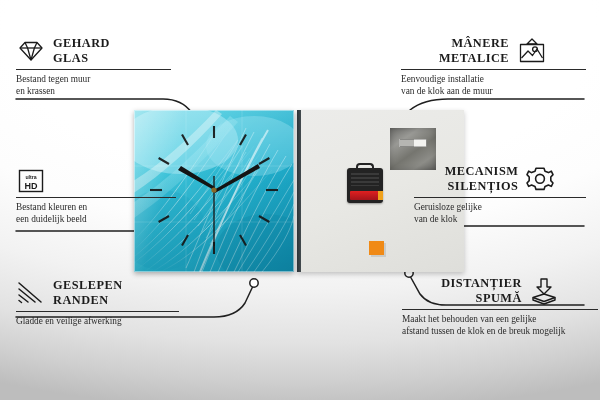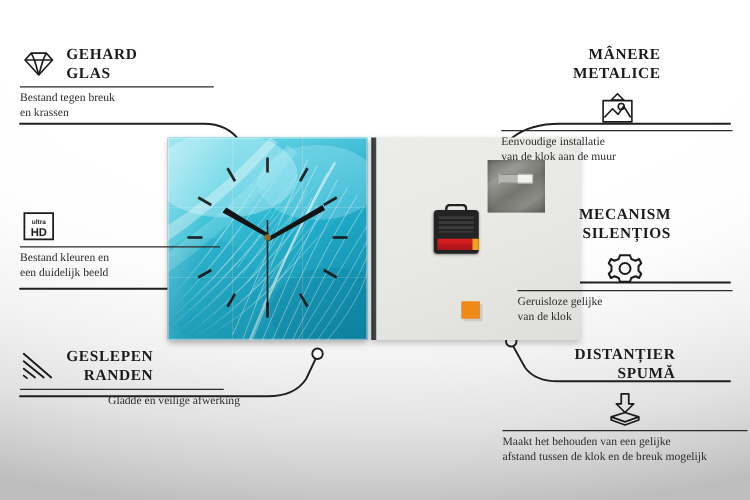--- a/index.html
+++ b/index.html
@@ -11,41 +11,41 @@
   #stage{
     position:relative;width:600px;height:400px;overflow:hidden;
     background:
       radial-gradient(130% 95% at 50% 8%, #ffffff 0%, #ffffff 38%, #fdfdfd 52%, #f2f2f2 68%, #e2e2e2 82%, #cfcfcf 92%, #bdbdbd 100%);
   }
   
   #wires{position:absolute;left:0;top:0;width:600px;height:400px;}
   
   .feat{position:absolute;}
   .feat .hdr{display:flex;align-items:center;gap:7px;}
-  .feat.right .hdr{justify-content:center;flex-direction:column;}
+  .feat.right .hdr{justify-content:center;}
   .feat .ttl{
     font-family:"Liberation Serif", serif;
     font-size:12.3px;font-weight:700;color:#1b1b1b;
     letter-spacing:.5px;line-height:15px;text-transform:uppercase;
     white-space:pre-line;
   }
   .feat.right .ttl{text-align:right;}
   .feat .rule{height:1px;background:#2a2a2a;margin:3px 0 4px 0;}
   .feat .sub{
     font-family:"Liberation Serif", serif;
     font-size:9.3px;color:#2b2b2b;line-height:11.6px;white-space:pre-line;
   }
   .feat.right .sub{text-align:left;}
   .icon{flex:0 0 auto;display:block;}
   
   #f-glass{left:16px;top:36px;width:170px;}
   #f-glass .rule{width:155px;}
   #f-print{left:16px;top:168px;width:175px;}
   #f-print .rule{width:160px;}
-  #f-edge{left:16px;top:278px;width:176px;text-align:right;}
+  #f-edge{left:16px;top:278px;width:176px;}
   #f-edge .rule{width:163px;}
   #f-hands{right:14px;top:36px;width:185px;}
   #f-hands .rule{width:185px;margin-left:auto;}
   #f-mech{right:14px;top:164px;width:172px;}
   #f-mech .rule{width:172px;margin-left:auto;}
   #f-spacer{right:2px;top:276px;width:196px;}
   #f-spacer .rule{width:196px;margin-left:auto;}
 
   
   #product{position:absolute;left:134px;top:110px;width:330px;height:162px;}
@@ -264,21 +264,21 @@
           <path d="M4,9 L9,3.5 L21,3.5 L26,9 L15,21 Z"></path>
           <path d="M4,9 L26,9"></path>
             <path d="M9,3.5 L11.6,9 L15,21"></path>
             <path d="M21,3.5 L18.4,9 L15,21"></path>
         </g>
       </svg>
       <div class="ttl">GEHARD
 GLAS</div>
     </div>
     <div class="rule"></div>
-    <div class="sub">Bestand tegen breuk
+    <div class="sub">Bestand tegen muur
 en krassen</div>
   </div>
 
   <div class="feat left" id="f-print">
     <div class="hdr">
       <svg class="icon" width="30" height="26" viewBox="0 0 30 26">
         <rect x="3.5" y="2.5" width="23" height="21" fill="none" stroke="#1b1b1b" stroke-width="1.4"></rect>
         <text x="15" y="11" font-family="Liberation Sans, sans-serif" font-size="5.2" font-weight="bold" fill="#1b1b1b" text-anchor="middle">ultra</text>
         <text x="15" y="20.5" font-family="Liberation Sans, sans-serif" font-size="9" font-weight="bold" fill="#1b1b1b" text-anchor="middle">HD</text>
       </svg>

